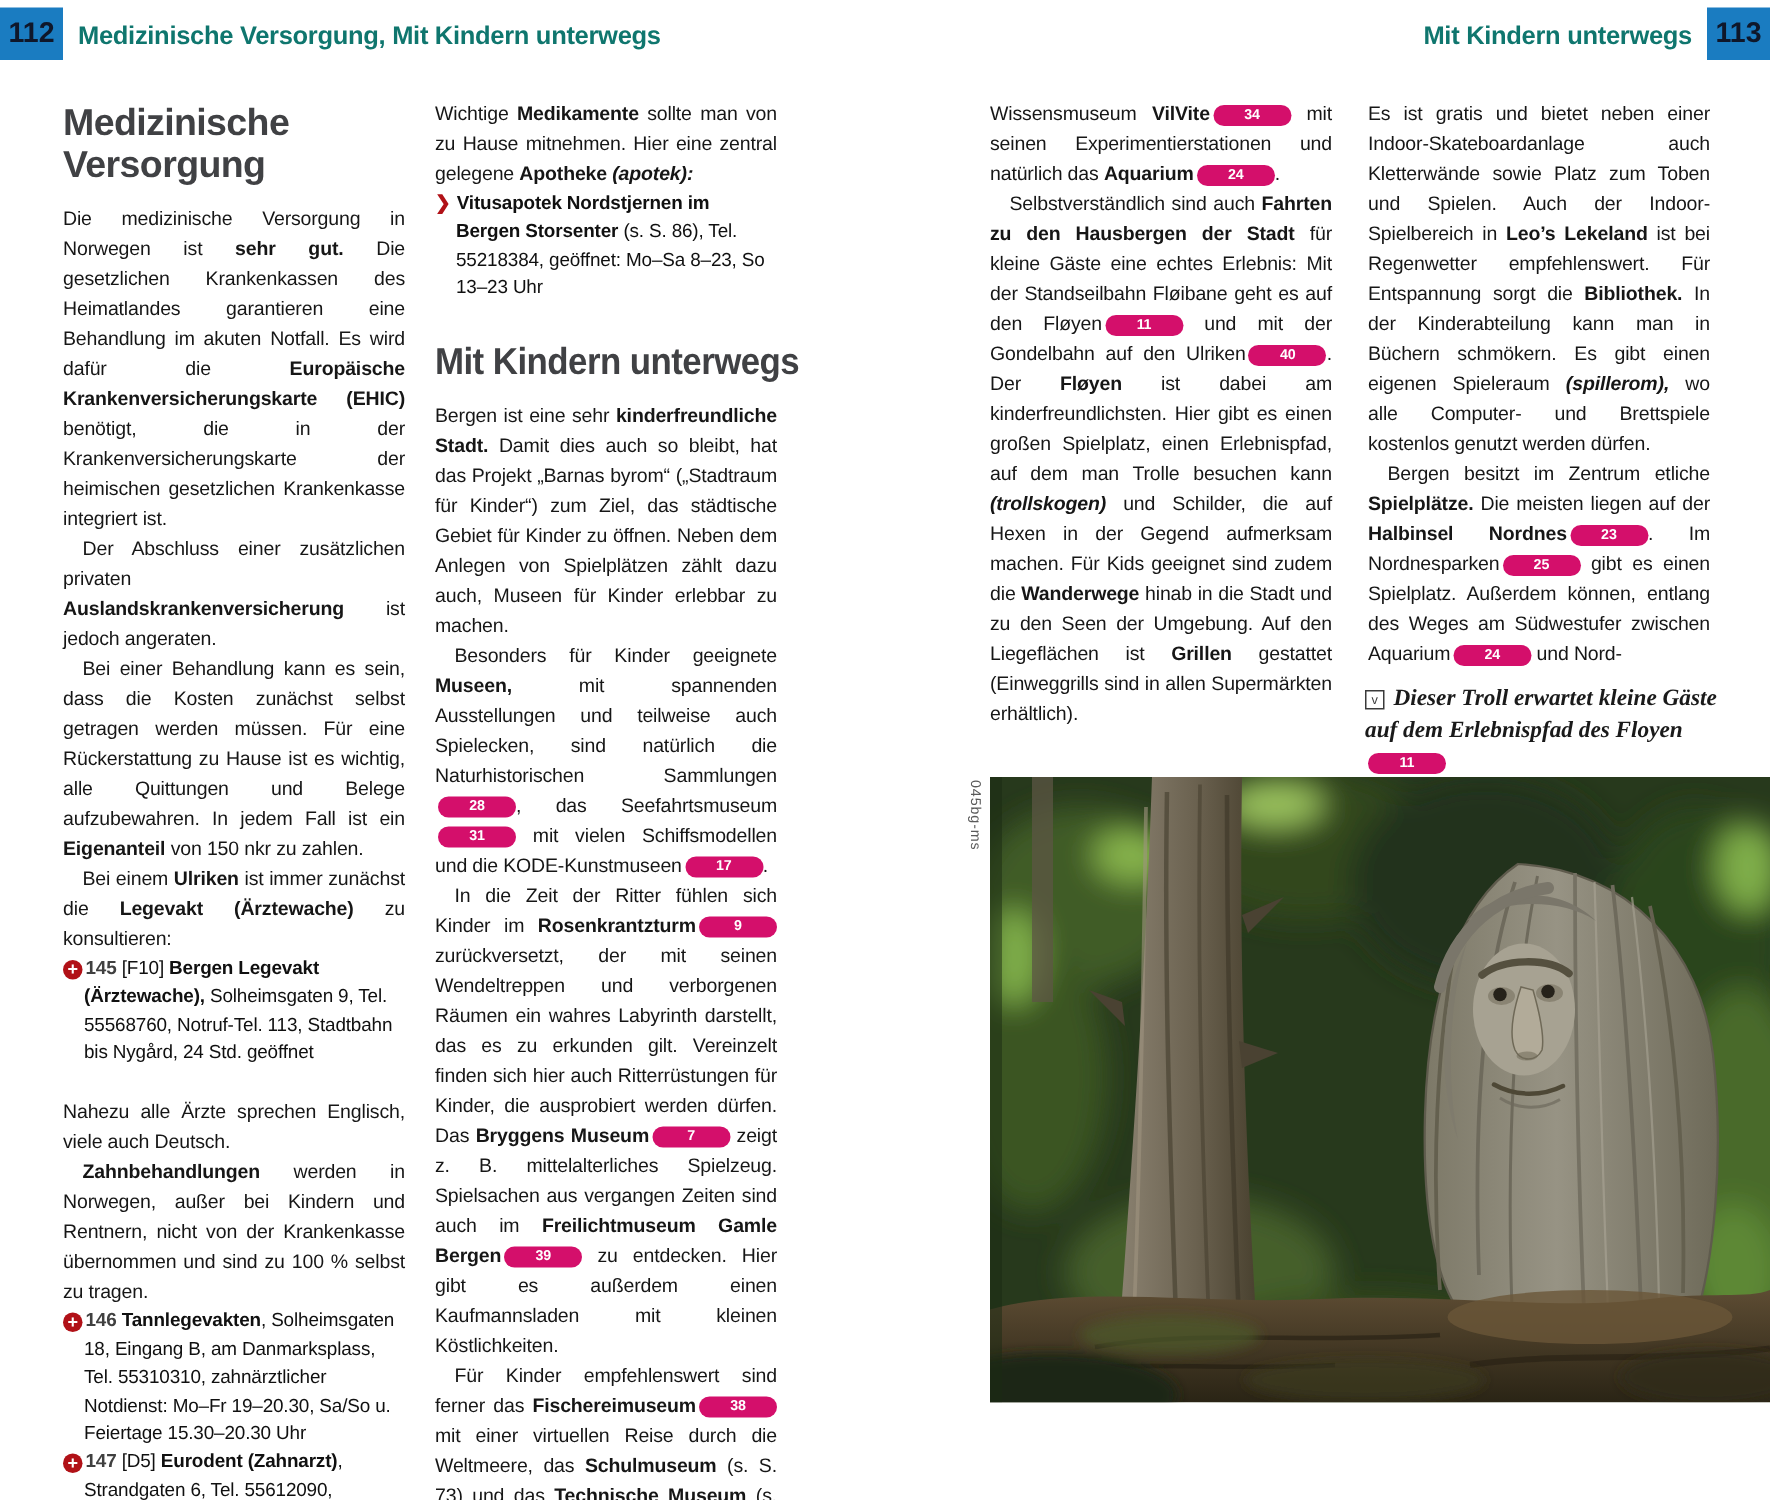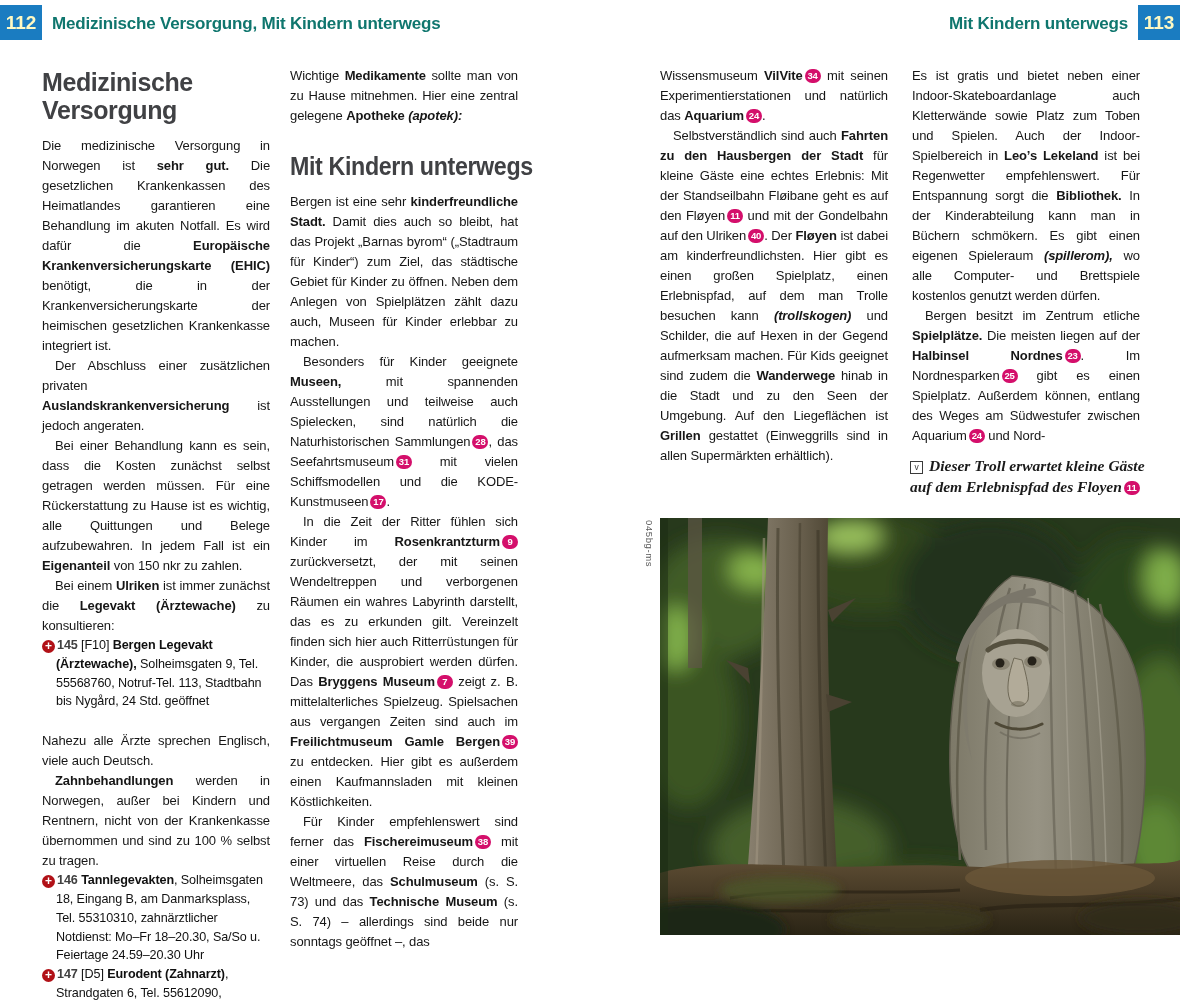--- a/index.html
+++ b/index.html
@@ -1,38 +1,38 @@
 <!DOCTYPE html>
 <html lang="de"><head>
 <meta charset="utf-8">
 <style>
   html,body{margin:0;padding:0;background:#ffffff;}
   .page{position:relative;width:1180px;height:1000px;background:#fff;overflow:hidden;
         font-family:"Liberation Sans",sans-serif;}
-  .pagenum{position:absolute;top:5px;width:42px;height:35px;background:#1a7cc1;color:#fef9c3;
+  .pagenum{position:absolute;top:5px;width:42px;height:35px;background:#1a7cc1;color:#0f172a;
            font-weight:bold;font-size:19px;line-height:35px;text-align:center;}
   .pn-left{left:0;}
   .pn-right{right:0;}
   .hdr-title{position:absolute;top:5px;height:35px;line-height:37px;font-weight:bold;
              font-size:17px;color:#0f766e;letter-spacing:-0.2px;white-space:nowrap;}
   .ht-left{left:52px;}
   .ht-right{right:52px;}
   .col{position:absolute;top:66px;width:228px;}
   .h1{font-size:25px;font-weight:bold;color:#404144;line-height:28px;letter-spacing:-0.4px;
       margin:2px 0 12px 0;}
   .h1.one{white-space:nowrap;transform:scaleX(0.93);transform-origin:0 50%;}
   .p{font-size:13px;line-height:20px;text-align:justify;color:#161616;letter-spacing:-0.1px;
      hyphens:auto;-webkit-hyphens:auto;}
   .p.indent{text-indent:13px;}
   .listing{font-size:12.6px;line-height:18.8px;color:#101010;padding-left:14px;text-indent:-14px;
            letter-spacing:-0.1px;text-align:left;}
   .b{font-weight:bold;}
   .i{font-style:italic;font-weight:bold;}
   .red{color:#404040;font-weight:bold;}
-  .badge{display:inline-block;min-width:14px;height:14px;padding:0 1px;border-radius:8px;
+  .badge{display:inline-block;min-width:14px;height:14px;padding:0 19px;border-radius:8px;
          background:#d40f6b;color:#fff;font-size:9.5px;font-weight:bold;line-height:14px;
          text-align:center;text-indent:0;vertical-align:1px;margin-left:2px;font-style:normal;
          font-family:"Liberation Sans",sans-serif;}
   .cross{display:inline-block;width:13px;height:13px;border-radius:50%;background:#b11117;
          color:#fff;font-size:12px;font-weight:bold;line-height:12.5px;text-align:center;
          text-indent:0;vertical-align:-1px;margin-right:2px;}
   .chev{color:#b11117;font-weight:bold;margin-right:4px;}
   .caption{position:absolute;left:910px;top:455px;width:252px;
            font-family:"Liberation Serif",serif;font-size:15.5px;line-height:21px;color:#1a1a1a;}
   .capicon{display:inline-block;width:11px;height:11px;border:1.2px solid #3a3a3a;
@@ -57,25 +57,26 @@
   <div class="col" style="left:42px">
       <div class="h1">Medizinische Versorgung</div>
       <div class="p"><span class="t">Die medizinische Versorgung in Norwegen ist </span><span class="b">sehr gut.</span><span class="t"> Die gesetzlichen Krankenkassen des Heimatlandes garantieren eine Behandlung im akuten Notfall. Es wird dafür die </span><span class="b">Europäische Krankenversicherungskarte (EHIC)</span><span class="t"> benötigt, die in der Krankenversicherungskarte der heimischen gesetzlichen Krankenkasse integriert ist.</span></div>
       <div class="p indent"><span class="t">Der Abschluss einer zusätzlichen privaten </span><span class="b">Auslandskrankenversicherung</span><span class="t"> ist jedoch angeraten.</span></div>
       <div class="p indent"><span class="t">Bei einer Behandlung kann es sein, dass die Kosten zunächst selbst getragen werden müssen. Für eine Rückerstattung zu Hause ist es wichtig, alle Quittungen und Belege aufzubewahren. In jedem Fall ist ein </span><span class="b">Eigenanteil</span><span class="t"> von 150 nkr zu zahlen.</span></div>
       <div class="p indent"><span class="t">Bei einem </span><span class="b">Ulriken</span><span class="t"> ist immer zunächst die </span><span class="b">Legevakt (Ärztewache)</span><span class="t"> zu konsultieren:</span></div>
       <div class="listing"><span class="cross">+</span><span class="red">145</span><span class="t"> [F10] </span><span class="b">Bergen Legevakt (Ärztewache),</span><span class="t"> Solheimsgaten 9, Tel. 55568760, Notruf-Tel. 113, Stadtbahn bis Nygård, 24 Std. geöffnet</span></div>
       <div style="height: 20px;"></div>
       <div class="p"><span class="t">Nahezu alle Ärzte sprechen Englisch, viele auch Deutsch.</span></div>
       <div class="p indent"><span class="b">Zahnbehandlungen</span><span class="t"> werden in Norwegen, außer bei Kindern und Rentnern, nicht von der Krankenkasse übernommen und sind zu 100 % selbst zu tragen.</span></div>
-      <div class="listing"><span class="cross">+</span><span class="red">146</span><span class="t"> </span><span class="b">Tannlegevakten</span><span class="t">, Solheimsgaten 18, Eingang B, am Danmarksplass, Tel. 55310310, zahnärztlicher Notdienst: Mo–Fr 18–20.30, Sa/So u. Feiertage 24.59–20.30 Uhr</span></div>
+      <div class="listing"><span class="cross">+</span><span class="red">146</span><span class="t"> </span><span class="b">Tannlegevakten</span><span class="t">, Solheimsgaten 18, Eingang B, am Danmarksplass, Tel. 55310310, zahnärztlicher Notdienst: Mo–Fr 19–20.30, Sa/So u. Feiertage 15.30–20.30 Uhr</span></div>
       <div class="listing"><span class="cross">+</span><span class="red">147</span><span class="t"> [D5] </span><span class="b">Eurodent (Zahnarzt)</span><span class="t">, Strandgaten 6, Tel. 55612090, geöffnet: Mo–Fr 8–19 Uhr</span></div>
     </div>
   <div class="col" style="left:290px">
       <div class="p"><span class="t">Wichtige </span><span class="b">Medikamente</span><span class="t"> sollte man von zu Hause mitnehmen. Hier eine zentral gelegene </span><span class="b">Apotheke</span><span class="t"> </span><span class="i">(apotek):</span></div>
+      <div class="listing"><span class="chev">❯</span><span class="b">Vitusapotek Nordstjernen im Bergen Storsenter</span><span class="t"> (s. S. 86), Tel. 55218384, geöffnet: Mo–Sa 8–23, So 13–23 Uhr</span></div>
       <div style="height: 24px;"></div>
       <div class="h1 one">Mit Kindern unterwegs</div>
       <div class="p"><span class="t">Bergen ist eine sehr </span><span class="b">kinderfreundliche Stadt.</span><span class="t"> Damit dies auch so bleibt, hat das Projekt „Barnas byrom“ („Stadtraum für Kinder“) zum Ziel, das städtische Gebiet für Kinder zu öffnen. Neben dem Anlegen von Spielplätzen zählt dazu auch, Museen für Kinder erlebbar zu machen.</span></div>
       <div class="p indent"><span class="t">Besonders für Kinder geeignete </span><span class="b">Museen,</span><span class="t"> mit spannenden Ausstellungen und teilweise auch Spielecken, sind natürlich die Naturhistorischen Sammlungen</span><span class="badge">28</span><span class="t">, das Seefahrtsmuseum</span><span class="badge">31</span><span class="t"> mit vielen Schiffsmodellen und die KODE-Kunstmuseen</span><span class="badge">17</span><span class="t">.</span></div>
       <div class="p indent"><span class="t">In die Zeit der Ritter fühlen sich Kinder im </span><span class="b">Rosenkrantzturm</span><span class="badge">9</span><span class="t"> zurückversetzt, der mit seinen Wendeltreppen und verborgenen Räumen ein wahres Labyrinth darstellt, das es zu erkunden gilt. Vereinzelt finden sich hier auch Ritterrüstungen für Kinder, die ausprobiert werden dürfen. Das </span><span class="b">Bryggens Museum</span><span class="badge">7</span><span class="t"> zeigt z. B. mittelalterliches Spielzeug. Spielsachen aus vergangen Zeiten sind auch im </span><span class="b">Freilichtmuseum Gamle Bergen</span><span class="badge">39</span><span class="t"> zu entdecken. Hier gibt es außerdem einen Kaufmannsladen mit kleinen Köstlichkeiten.</span></div>
       <div class="p indent"><span class="t">Für Kinder empfehlenswert sind ferner das </span><span class="b">Fischereimuseum</span><span class="badge">38</span><span class="t"> mit einer virtuellen Reise durch die Weltmeere, das </span><span class="b">Schulmuseum</span><span class="t"> (s. S. 73) und das </span><span class="b">Technische Museum</span><span class="t"> (s. S. 74) – allerdings sind beide nur sonntags geöffnet –, das</span></div>
     </div>
   <div class="col" style="left:660px">
       <div class="p"><span class="t">Wissensmuseum </span><span class="b">VilVite</span><span class="badge">34</span><span class="t"> mit seinen Experimentierstationen und natürlich das </span><span class="b">Aquarium</span><span class="badge">24</span><span class="t">.</span></div>
       <div class="p indent"><span class="t">Selbstverständlich sind auch </span><span class="b">Fahrten zu den Hausbergen der Stadt</span><span class="t"> für kleine Gäste eine echtes Erlebnis: Mit der Standseilbahn Fløibane geht es auf den Fløyen</span><span class="badge">11</span><span class="t"> und mit der Gondelbahn auf den Ulriken</span><span class="badge">40</span><span class="t">. Der </span><span class="b">Fløyen</span><span class="t"> ist dabei am kinderfreundlichsten. Hier gibt es einen großen Spielplatz, einen Erlebnispfad, auf dem man Trolle besuchen kann </span><span class="i">(trollskogen)</span><span class="t"> und Schilder, die auf Hexen in der Gegend aufmerksam machen. Für Kids geeignet sind zudem die </span><span class="b">Wanderwege</span><span class="t"> hinab in die Stadt und zu den Seen der Umgebung. Auf den Liegeflächen ist </span><span class="b">Grillen</span><span class="t"> gestattet (Einweggrills sind in allen Supermärkten erhältlich).</span></div>

